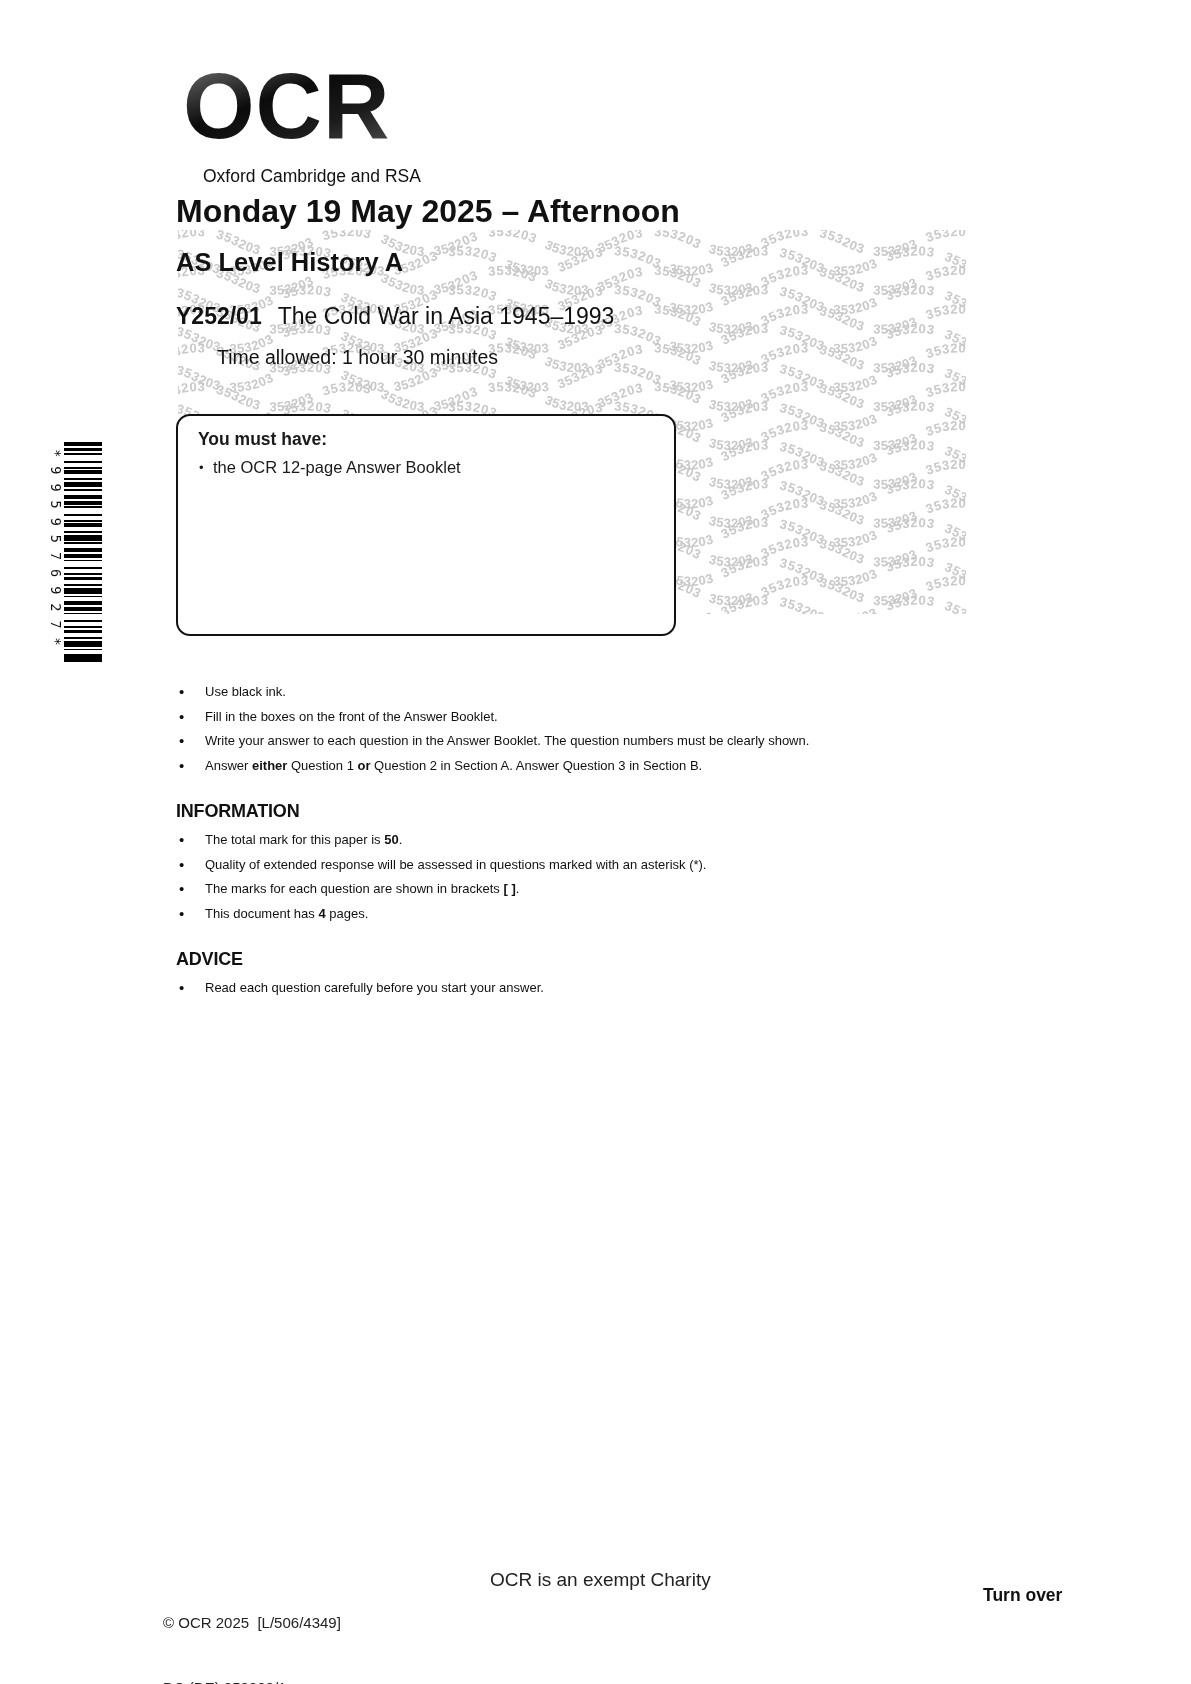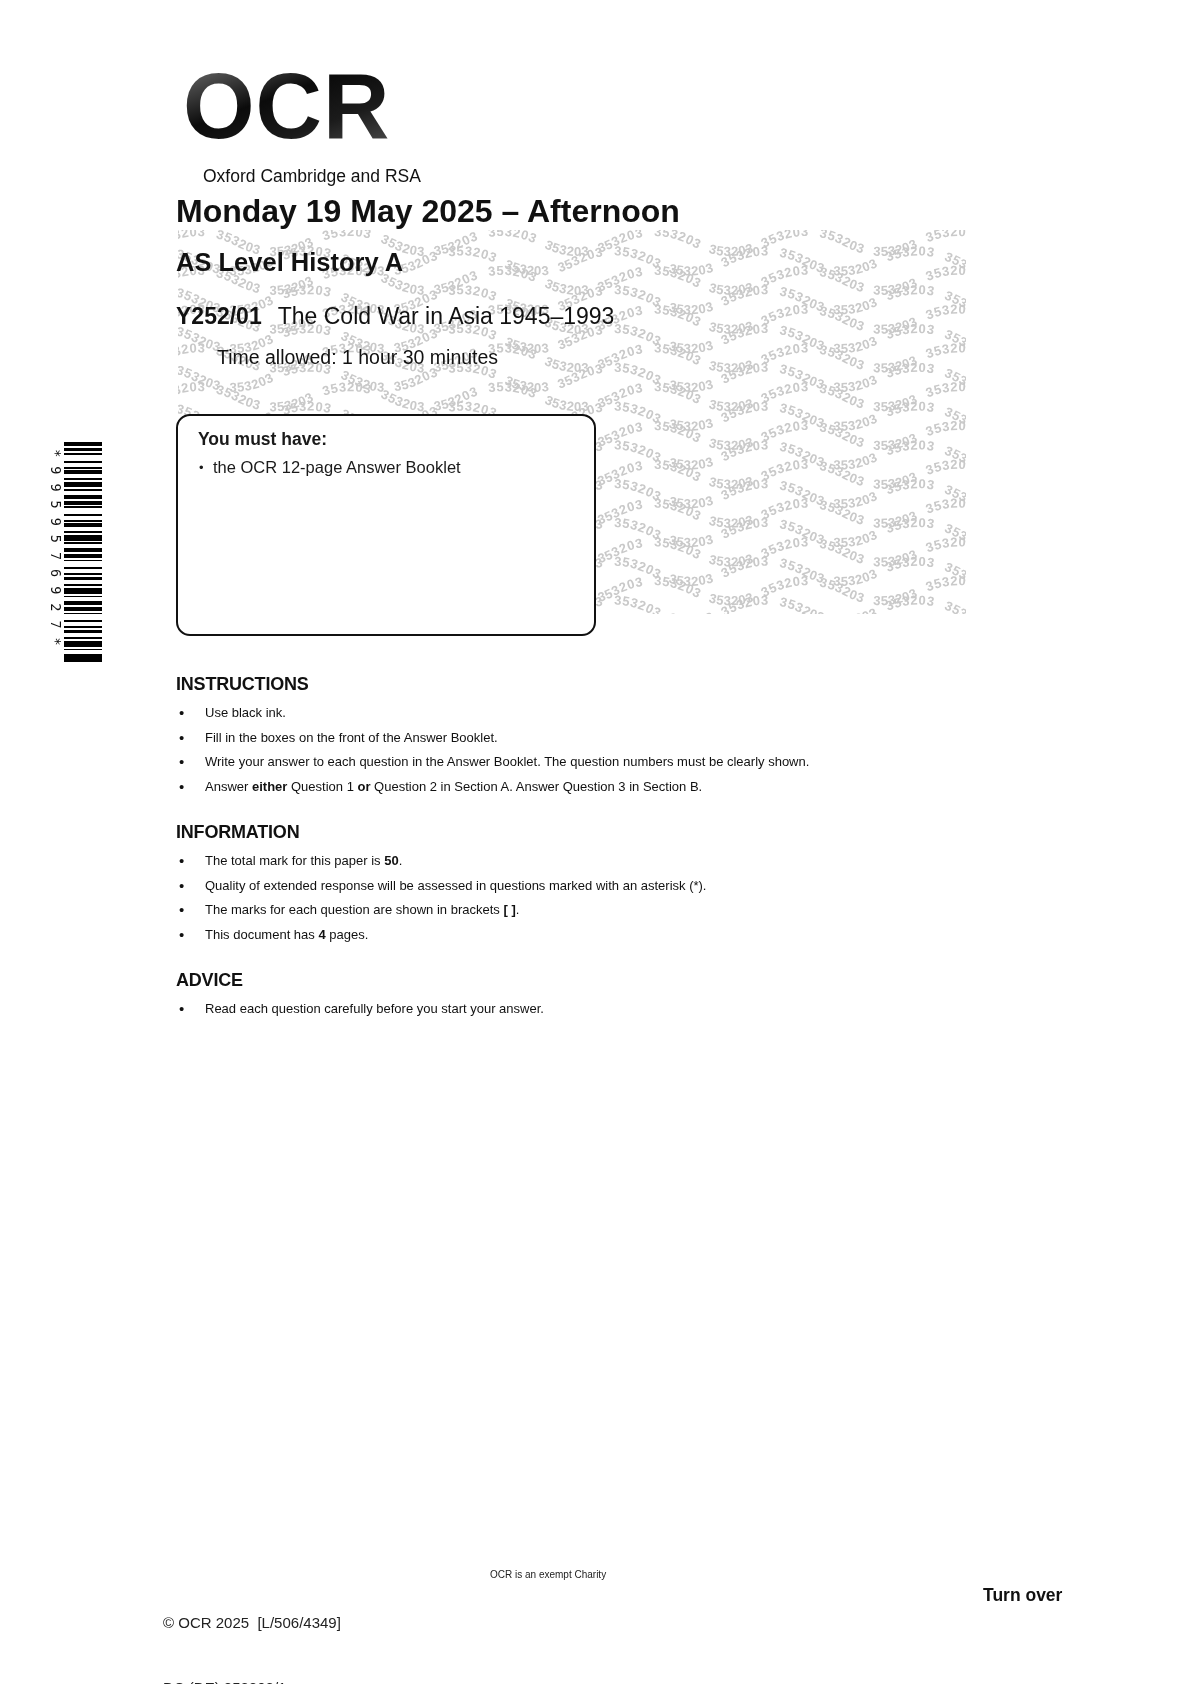--- a/index.html
+++ b/index.html
@@ -26,21 +26,21 @@
   }
   .logo-sub{position:absolute; left:203px; top:166px; z-index:1; font-size:17.5px; color:#111;}
   
   .title{position:absolute; left:176px; top:193px; z-index:1; font-size:32px; font-weight:bold; margin:0; color:#111;}
   .qualification{position:absolute; left:176px; top:248px; z-index:1; font-size:25.5px; font-weight:bold; margin:0; color:#111;text-align:center;}
   .paper-line{position:absolute; left:176px; top:303px; z-index:1; font-size:23px; color:#111;}
   .paper-line .code{font-weight:bold; margin-right:16px;}
   .time-allowed{position:absolute; left:176px; top:346px; z-index:1; font-size:19.5px; font-weight:normal; color:#111;margin-left:41px;}
   
   .must-box{
-    position:absolute; left:176px; top:414px; z-index:2; width:420px; height:222px;
+    position:absolute; left:176px; top:414px; z-index:2; width:500px; height:222px;
     background:#fff; border:2.5px solid #111; border-radius:14px; box-sizing:border-box;
     padding:13px 20px;
   }
   .must-box .box-title{font-size:17.5px; font-weight:bold;}
   .must-box ul{list-style:none; margin:6px 0 0 0; padding:0;}
   .must-box li{position:relative; padding-left:15px; font-size:16.5px; line-height:23px;}
   .must-box li::before{content:"•"; position:absolute; left:1px; font-size:13px;}
   
   .barcode{position:absolute; left:-38px; top:524px; width:222px; height:58px; transform:rotate(90deg); z-index:1;}
   .barcode-bars{display:flex; width:220px; height:38px; overflow:hidden;}
@@ -55,21 +55,21 @@
   .sections{position:absolute; left:176px; top:674px; width:840px; z-index:1;}
   .sections h3{margin:0; font-size:18px; font-weight:bold; letter-spacing:-0.2px; color:#111;}
   .sections ul{list-style:none; margin:6px 0 0 0; padding:0;}
   .sections li{position:relative; padding-left:29px; font-size:13px; line-height:24.5px; color:#111;}
   .sections li::before{content:"•"; position:absolute; left:3px; font-size:15px;}
   .sections section{margin-top:0;}
   .sections section + section{margin-top:23px;}
   .b{font-weight:bold;}
   
   .f-copy{position:absolute; left:163px; top:1569px; font-size:15px; line-height:21.5px; color:#222; white-space:pre;}
-  .f-charity{position:absolute; left:490px; top:1569px; font-size:10px; color:#222;}
+  .f-charity{position:absolute; left:490px; top:1569px; font-size:19px; color:#222;}
   .f-turn{position:absolute; left:983px; top:1585px; font-size:17.5px; font-weight:bold; color:#111;}
 </style>
 </head>
 <body>
 
 <div class="page">
 
   <svg class="watermark" id="wm" width="788" height="384">
       <defs>
         <path id="wp0" d="M -18 16 q 38 -20 76 0 q 38 20 76 0 q 38 -20 76 0 q 38 20 76 0 q 38 -20 76 0 q 38 20 76 0 q 38 -20 76 0 q 38 20 76 0 q 38 -20 76 0 q 38 20 76 0 q 38 -20 76 0 q 38 20 76 0 q 38 -20 76 0 q 38 20 76 0" fill="none"></path>
@@ -207,21 +207,20 @@
         <span class="bar" style="width: 1.9px;"></span>
         <span class="gap" style="width: 3.8px;"></span>
         <span class="bar" style="width: 3.8px;"></span>
         <span class="bar" style="width: 4px;"></span>
       </div>
     <div class="barcode-label">*9959576927*</div>
   </div>
 
   <div class="sections">
     <section>
-      <h3>INSTRUCTIONS</h3>
       <ul>
           <li><span>Use black ink.</span></li>
           <li><span>Fill in the boxes on the front of the Answer Booklet.</span></li>
           <li><span>Write your answer to each question in the Answer Booklet. The question numbers must be clearly shown.</span></li>
           <li><span>Answer </span><span class="b">either</span><span> Question 1 </span><span class="b">or</span><span> Question 2 in Section A. Answer Question 3 in Section B.</span></li>
         </ul>
     </section>
     <section>
       <h3>INFORMATION</h3>
       <ul>

